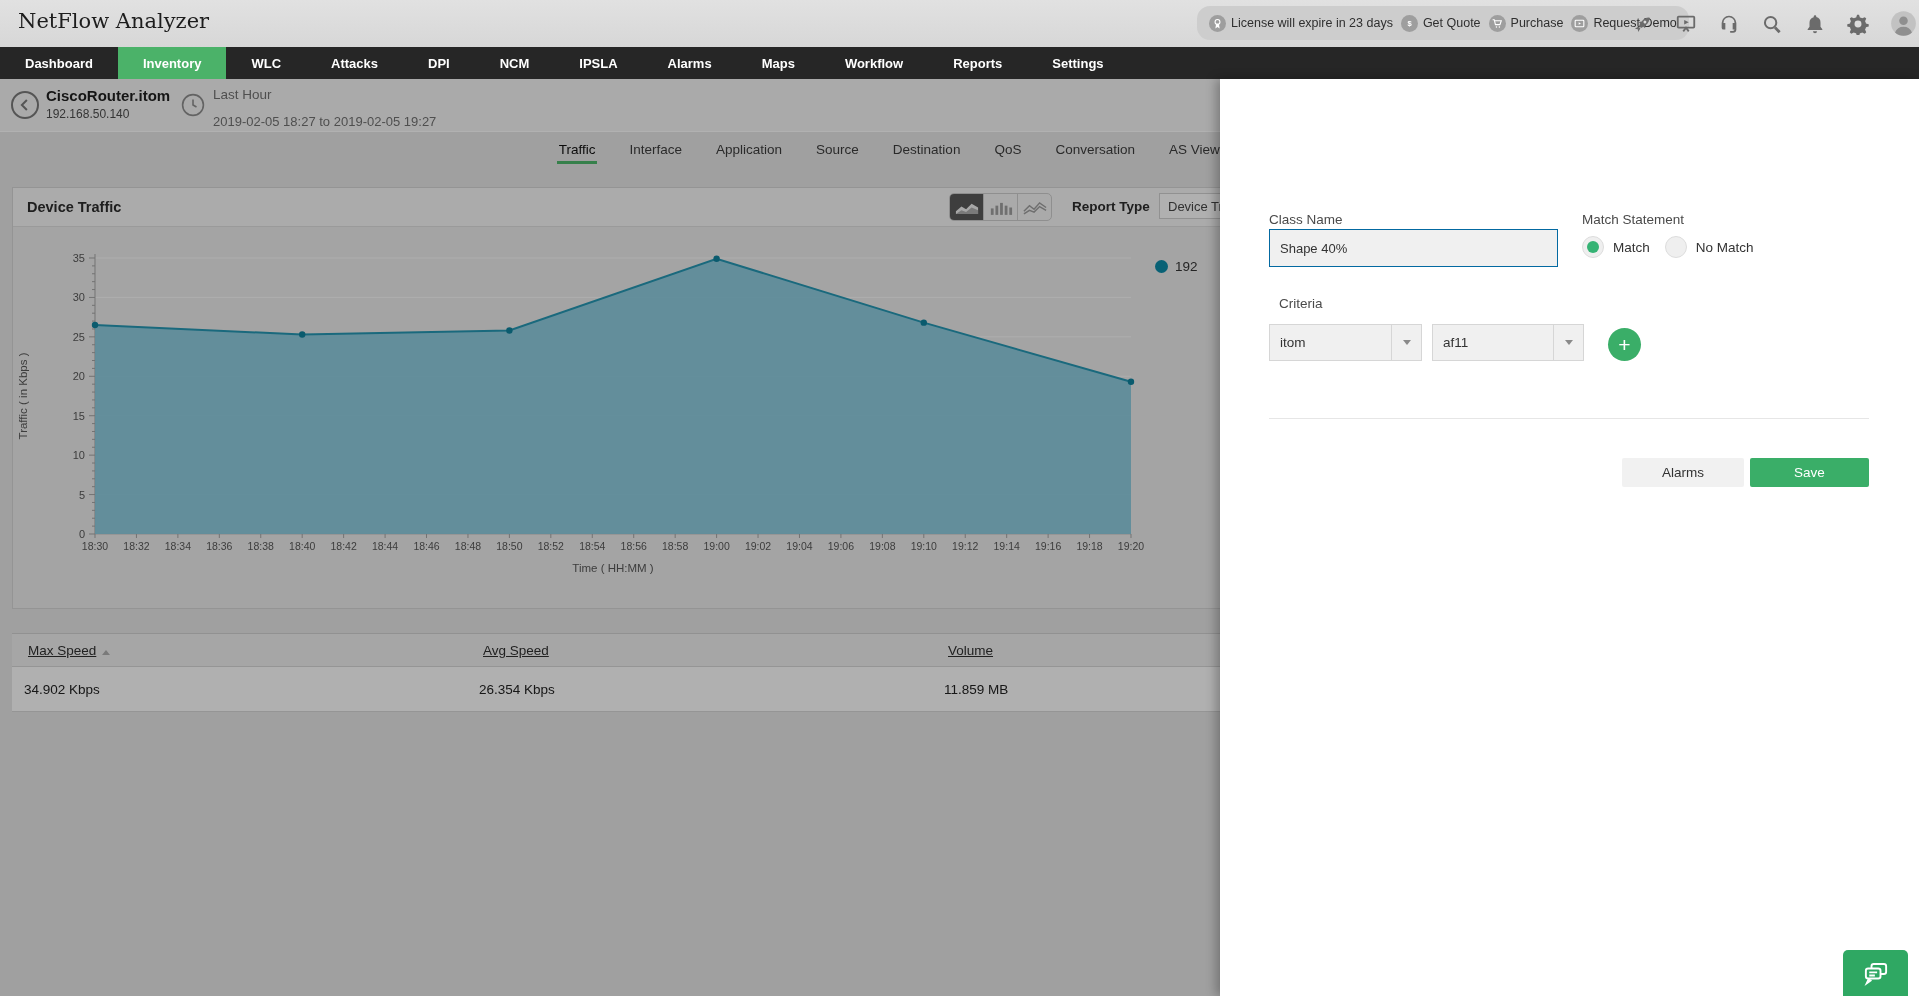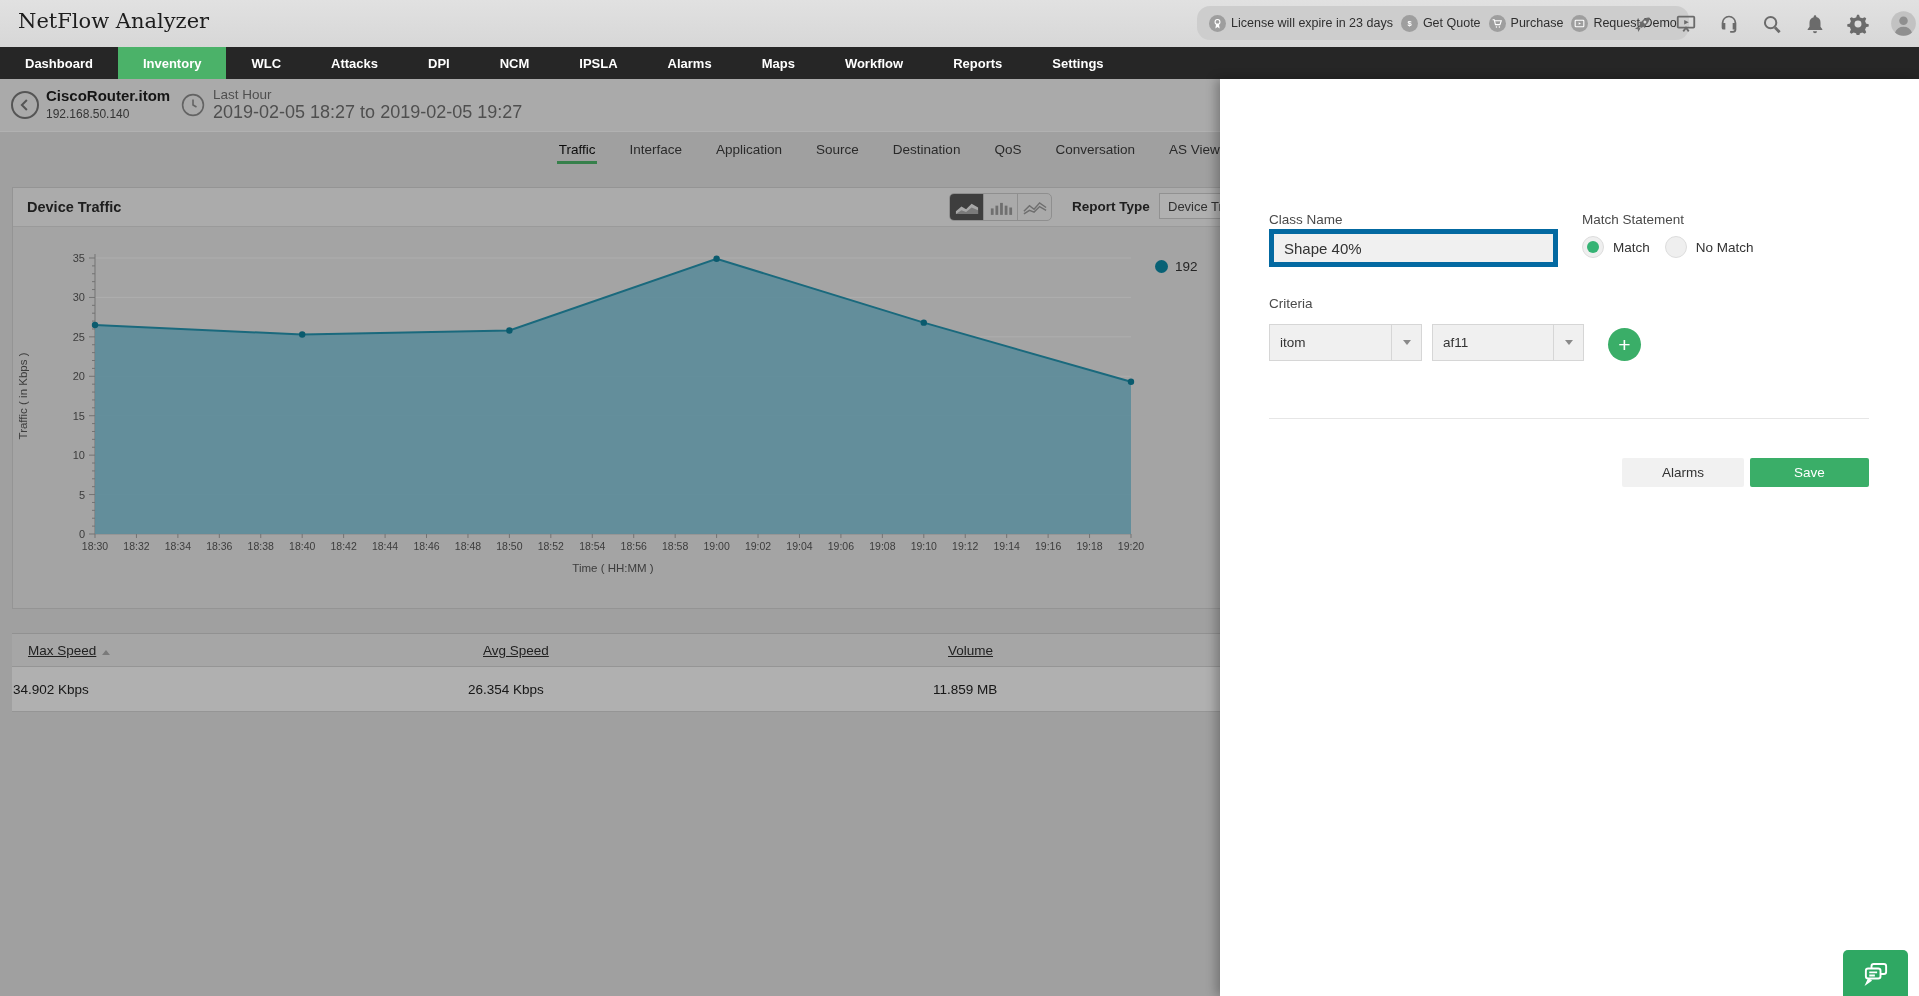--- a/index.html
+++ b/index.html
@@ -34,21 +34,21 @@
   .page{position:absolute;top:79px;left:0;width:100%;height:917px;z-index:1;}
   .breadcrumb-bar{position:relative;height:52px;background:#ececec;}
   .bc-back{position:absolute;left:10px;top:11px;width:30px;height:30px;cursor:pointer;}
   .bc-back svg,.bc-clock svg{width:100%;height:100%;display:block;}
   .bc-device{position:absolute;left:46px;top:8px;}
   .bc-name{font-size:15px;font-weight:bold;color:#1e1e1e;}
   .bc-ip{font-size:12px;color:#4a4a4a;margin-top:3px;}
   .bc-clock{position:absolute;left:181px;top:14px;width:24px;height:24px;}
   .bc-time{position:absolute;left:213px;top:8px;color:#6e6e6e;}
   .bc-range{font-size:13.5px;}
-  .bc-dates{font-size:18px;margin-top:0;text-align:center;}
+  .bc-dates{font-size:13px;margin-top:12px;text-align:center;}
 
   .tabrow{height:34px;background:#dedede;border-top:1px solid #f6f6f6;display:flex;
     justify-content:center;gap:34px;}
   .tab{position:relative;font-size:13.5px;color:#3b3b3b;display:flex;align-items:center;
     cursor:pointer;white-space:nowrap;}
   .tab.active{color:#101010;}
   .tab.active::after{content:"";position:absolute;left:-2px;right:-2px;bottom:2px;height:3px;
     background:#4bb269;}
 
   
@@ -73,35 +73,35 @@
   .legend{position:absolute;left:1142px;top:32px;display:flex;align-items:center;gap:7px;
     font-size:13.5px;color:#333;}
   .legend-dot{width:13px;height:13px;border-radius:50%;}
 
   
   .table{margin:24px 12px 0;}
   .t-head{display:grid;grid-template-columns:455px 465px 1fr;height:32px;align-items:center;
     background:#e7e7e7;border-top:1px solid #c9c9c9;border-bottom:1px solid #cfcfcf;
     padding-left:16px;font-size:13.5px;color:#2f2f2f;text-decoration:underline;}
   .t-row{display:grid;grid-template-columns:455px 465px 1fr;height:44px;align-items:center;
-    background:#f4f4f4;border-bottom:1px solid #cfcfcf;padding-left:1px;font-size:13.5px;color:#222;}
+    background:#f4f4f4;border-bottom:1px solid #cfcfcf;padding-left:12px;font-size:13.5px;color:#222;}
   .sort{display:inline-block;margin-left:6px;border-left:4px solid transparent;
     border-right:4px solid transparent;border-bottom:5px solid #a9a9a9;}
 
   
   .dim{position:absolute;top:79px;left:0;width:100%;height:917px;background:rgba(0,0,0,0.28);z-index:5;}
   .side-panel{position:absolute;top:79px;left:1220px;width:699px;height:917px;background:#fff;
     z-index:10;box-shadow:-4px 0 10px rgba(0,0,0,0.28);}
   .sp-header{position:absolute;left:0;top:0;width:100%;height:92px;border-bottom:1px solid #efefef;}
   .sp-title{position:absolute;left:62px;top:31px;font-size:18px;color:#3c3c3c;}
   .back-tri{position:absolute;left:41px;top:38px;width:0;height:0;border-top:6px solid transparent;
     border-bottom:6px solid transparent;border-right:8px solid #444;cursor:pointer;}
   .f-label{position:absolute;font-size:13.5px;color:#4a4a4a;}
-  .f-input{position:absolute;width:289px;height:38px;background:#f0f0f0;border:5px solid #0369a1;
-    box-sizing:border-box;font-size:15px;color:#333;padding:0 10px;font-family:inherit;}
+  .f-input{position:absolute;width:289px;height:38px;background:#f0f0f0;border:1px solid #0369a1;
+    box-sizing:border-box;font-size:13px;color:#333;padding:0 10px;font-family:inherit;}
   .radio-row{position:absolute;display:flex;align-items:center;gap:15px;}
   .radio-item{display:flex;align-items:center;gap:9px;font-size:13.5px;color:#333;cursor:pointer;}
   .radio-circle{width:22px;height:22px;border-radius:50%;background:#efefef;border:1px solid #ddd;
     box-sizing:border-box;position:relative;flex:none;}
   .radio-circle.sel::after{content:"";position:absolute;left:4px;top:4px;width:12px;height:12px;
     border-radius:50%;background:#35b374;}
   .fake-select{position:absolute;height:37px;background:#f0f0f0;border:1px solid #d6d6d6;
     box-sizing:border-box;display:flex;align-items:center;font-size:13.5px;color:#333;
     padding-left:10px;cursor:pointer;}
   .sel-caret{margin-left:auto;width:29px;height:100%;border-left:1px solid #d6d6d6;display:flex;
@@ -447,21 +447,21 @@
       <label class="radio-item">
         <span class="radio-circle sel"></span>
         <span>Match</span>
       </label>
       <label class="radio-item">
         <span class="radio-circle"></span>
         <span>No Match</span>
       </label>
     </div>
 
-  <label class="f-label" style="left:49px;top:217px">Criteria</label>
+  <label class="f-label" style="left:59px;top:217px">Criteria</label>
 
   <div class="fake-select" style="left:49px;top:245px;width:153px">
     <span>itom</span>
     <span class="sel-caret"></span>
   </div>
   <div class="fake-select" style="left:212px;top:245px;width:152px">
     <span>af11</span>
     <span class="sel-caret"></span>
   </div>
   <div class="plus-btn" style="left:388px;top:249px">+</div>

